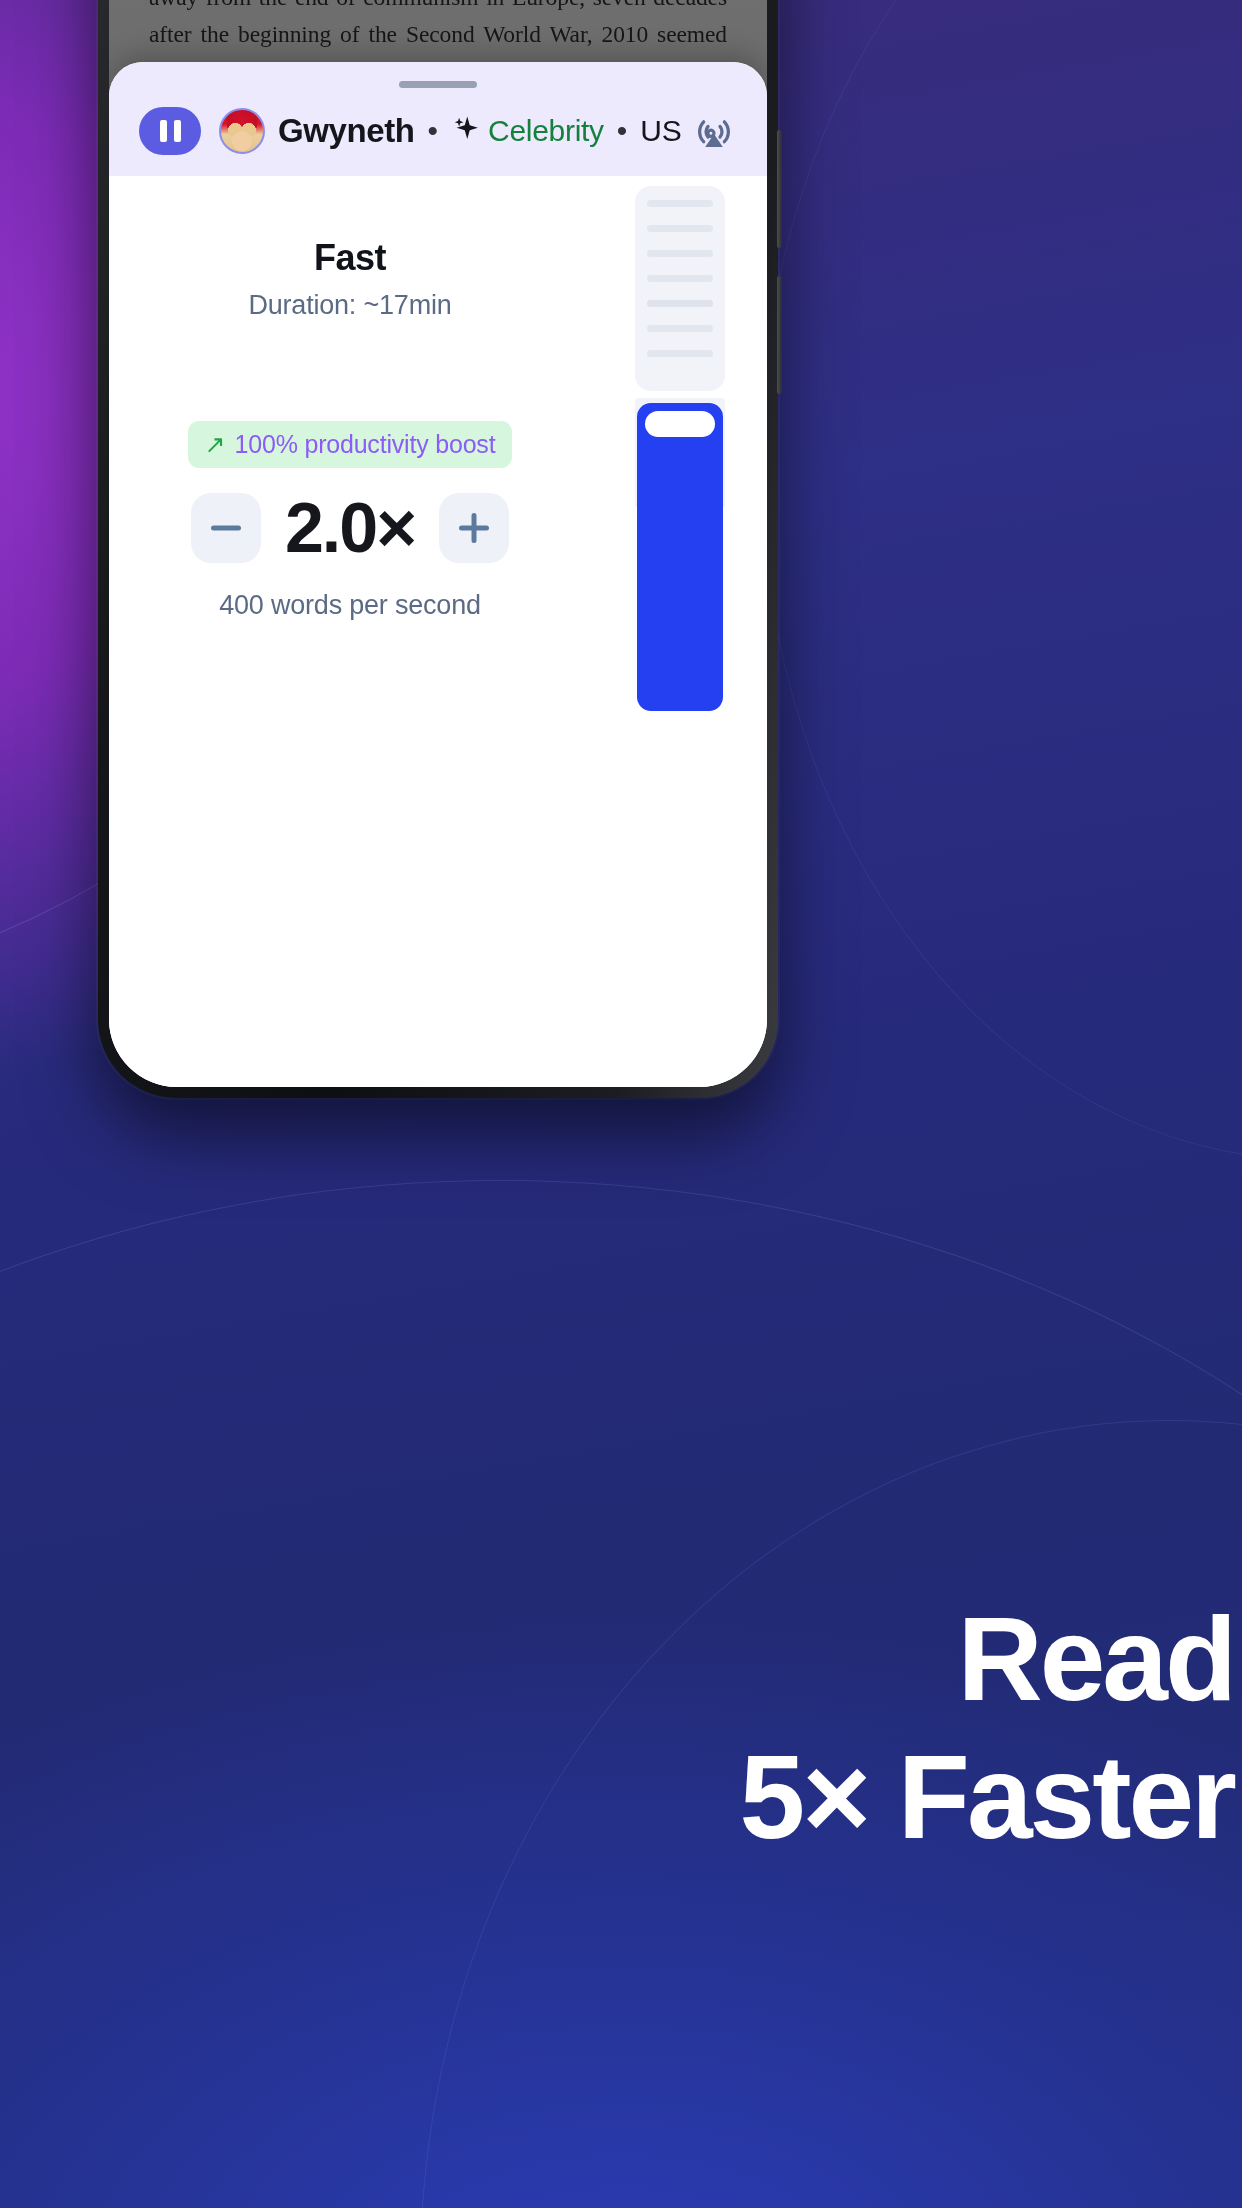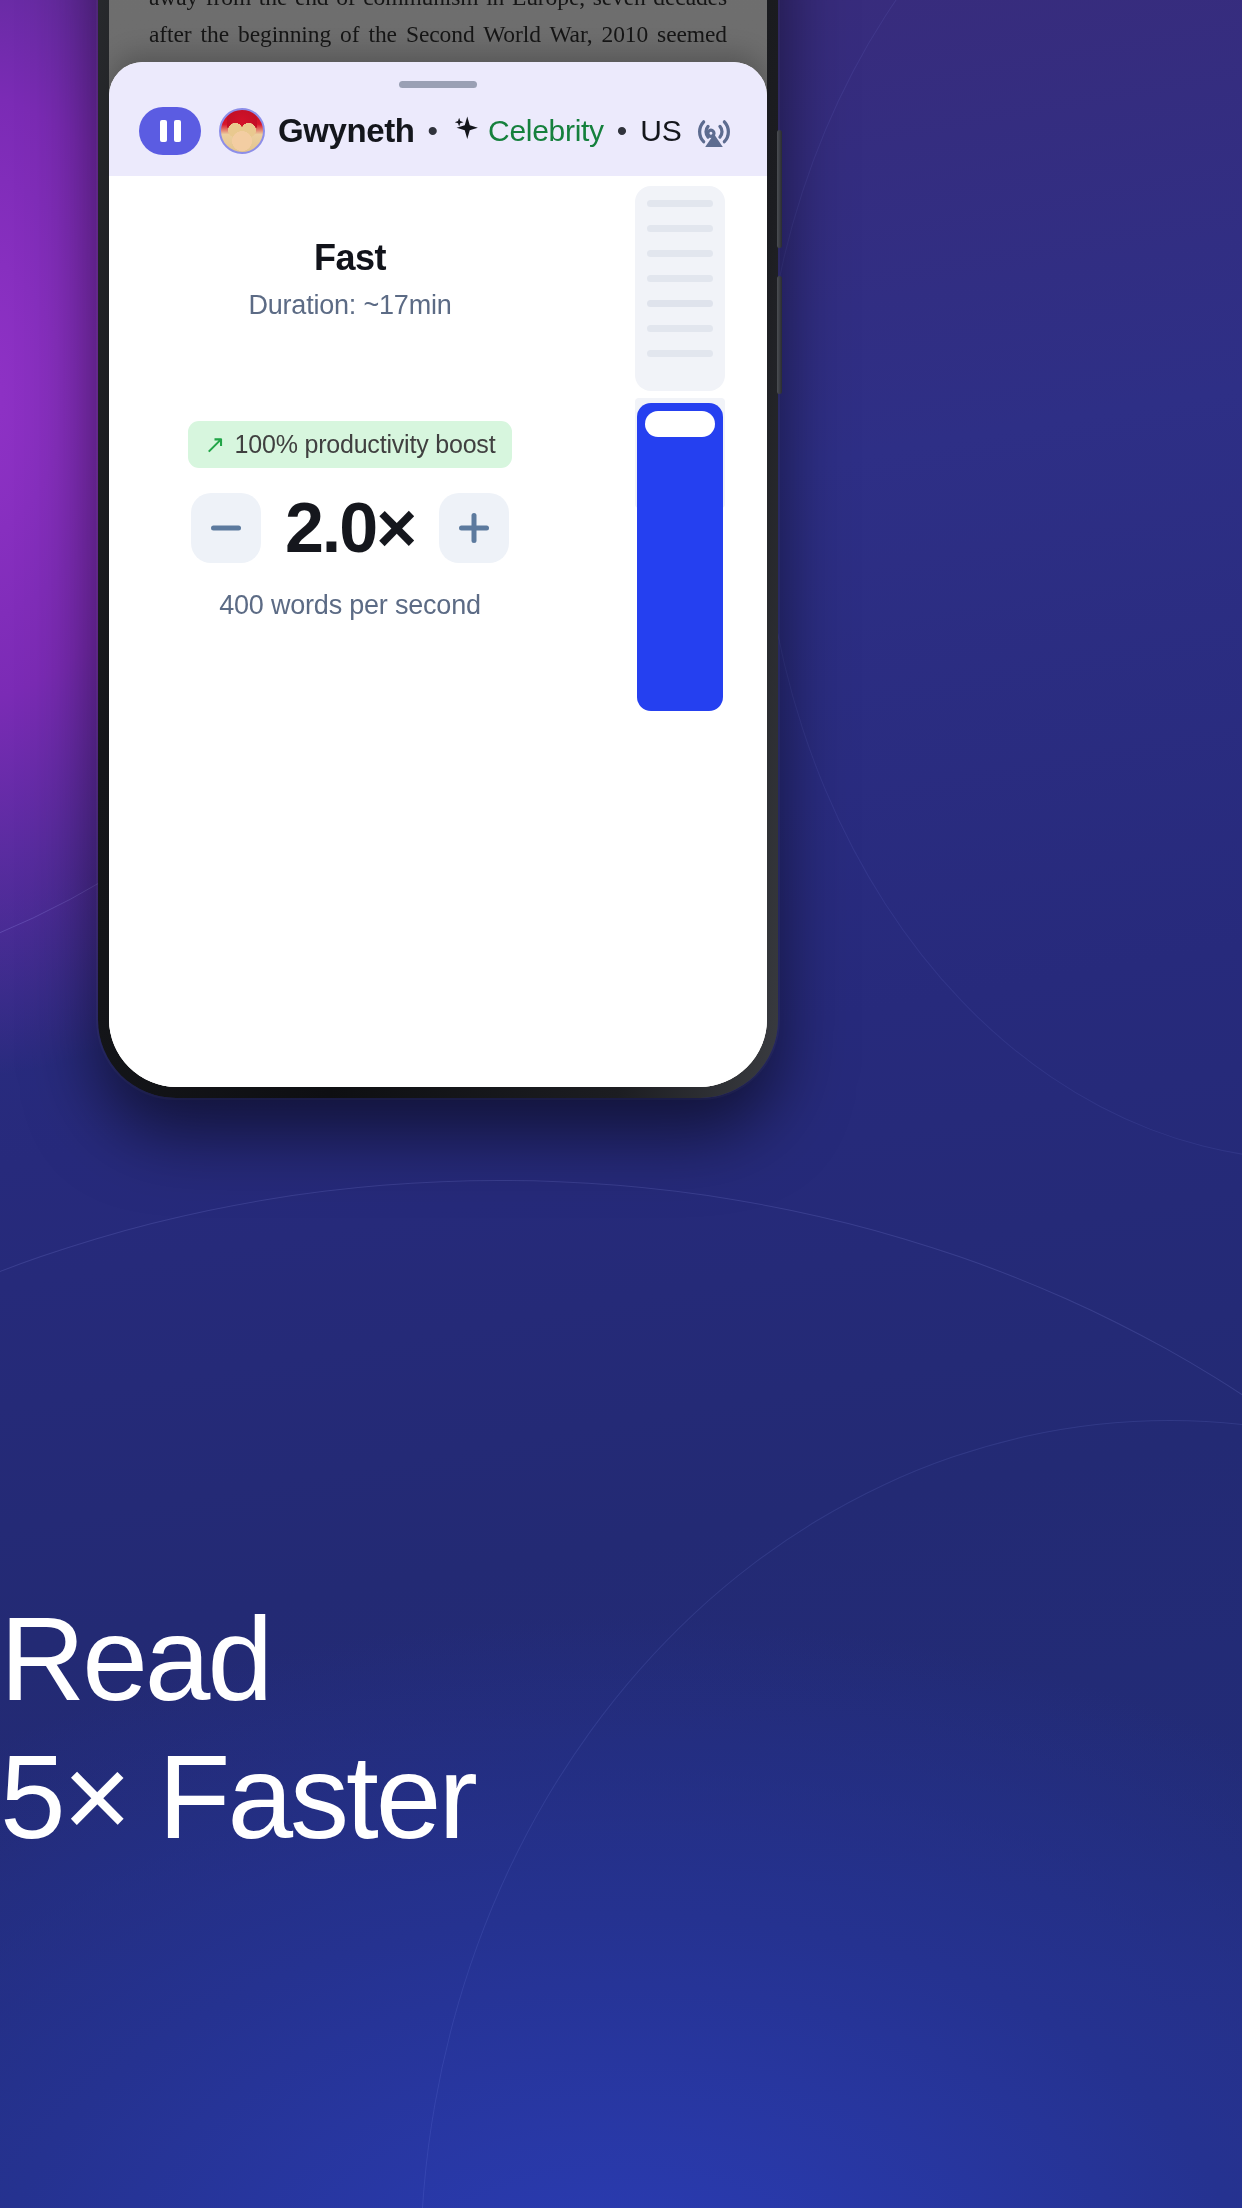--- a/index.html
+++ b/index.html
@@ -109,21 +109,21 @@
     display:flex; flex-direction:column; align-items:center; padding-top:61px;
   }
   #speed-title { font-size:36px; font-weight:700; color:#11131a; letter-spacing:-0.5px; }
   #speed-duration { font-size:27px; color:#5c6b85; margin-top:11px; letter-spacing:-0.2px; }
 
   #boost-badge {
     margin-top:100px; background:#d7f6de; border-radius:11px;
     padding:9px 17px; display:flex; align-items:center; gap:9px;
   }
   #boost-arrow { font-size:25px; color:#22a548; line-height:1; }
-  #boost-text { font-size:25px; color:#404040; font-weight:500; letter-spacing:-0.2px; }
+  #boost-text { font-size:25px; color:#8b5cf6; font-weight:500; letter-spacing:-0.2px; }
 
   #stepper { margin-top:20px; display:flex; align-items:center; gap:24px; }
   .step-btn {
     width:70px; height:70px; border-radius:20px; background:#eef2f8;
     border:none; cursor:pointer; position:relative;
   }
   .step-btn .bar {
     position:absolute; background:#5c7a9e; border-radius:3px;
     left:50%; top:50%; transform:translate(-50%,-50%);
   }
@@ -151,23 +151,23 @@
     position:absolute; left:2px; bottom:0; width:86px; height:308px;
     background:#2540f0; border-radius:14px;
   }
   #slider-handle {
     position:absolute; left:8px; top:8px; width:70px; height:26px;
     background:#ffffff; border-radius:14px;
   }
 
   
   #headline {
-    position:absolute; left:0; right:16px; top:1600px;
-    text-align:left; color:#ffffff;
-    font-size:118px; font-weight:400; line-height:118px; letter-spacing:-3px;
+    position:absolute; left:0; right:8px; top:1600px;
+    text-align:right; color:#ffffff;
+    font-size:118px; font-weight:700; line-height:118px; letter-spacing:-3px;
   }
   #headline .l2 { display:block; margin-top:20px; }
 </style>
 </head>
 <body>
 
 <div id="bg">
   <div class="arc" id="arc1"></div>
   <div class="arc" id="arc2"></div>
   <div class="arc" id="arc3"></div>

